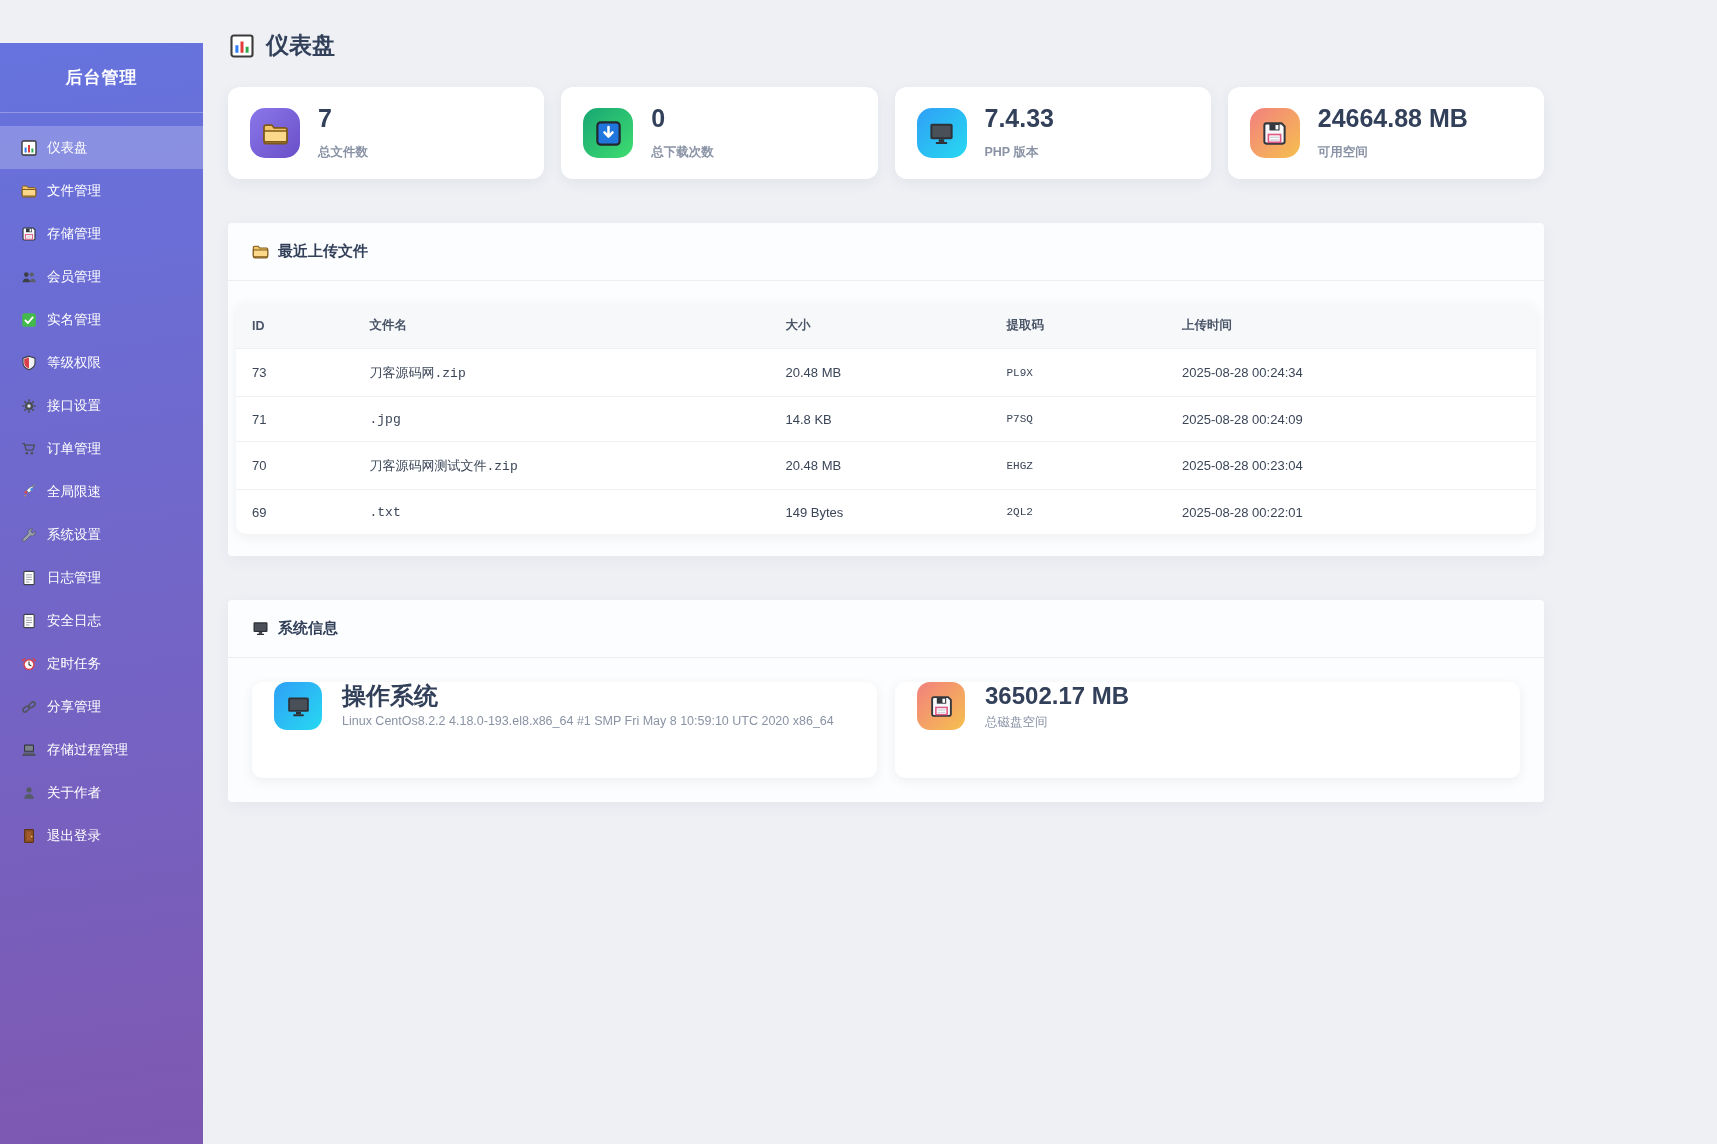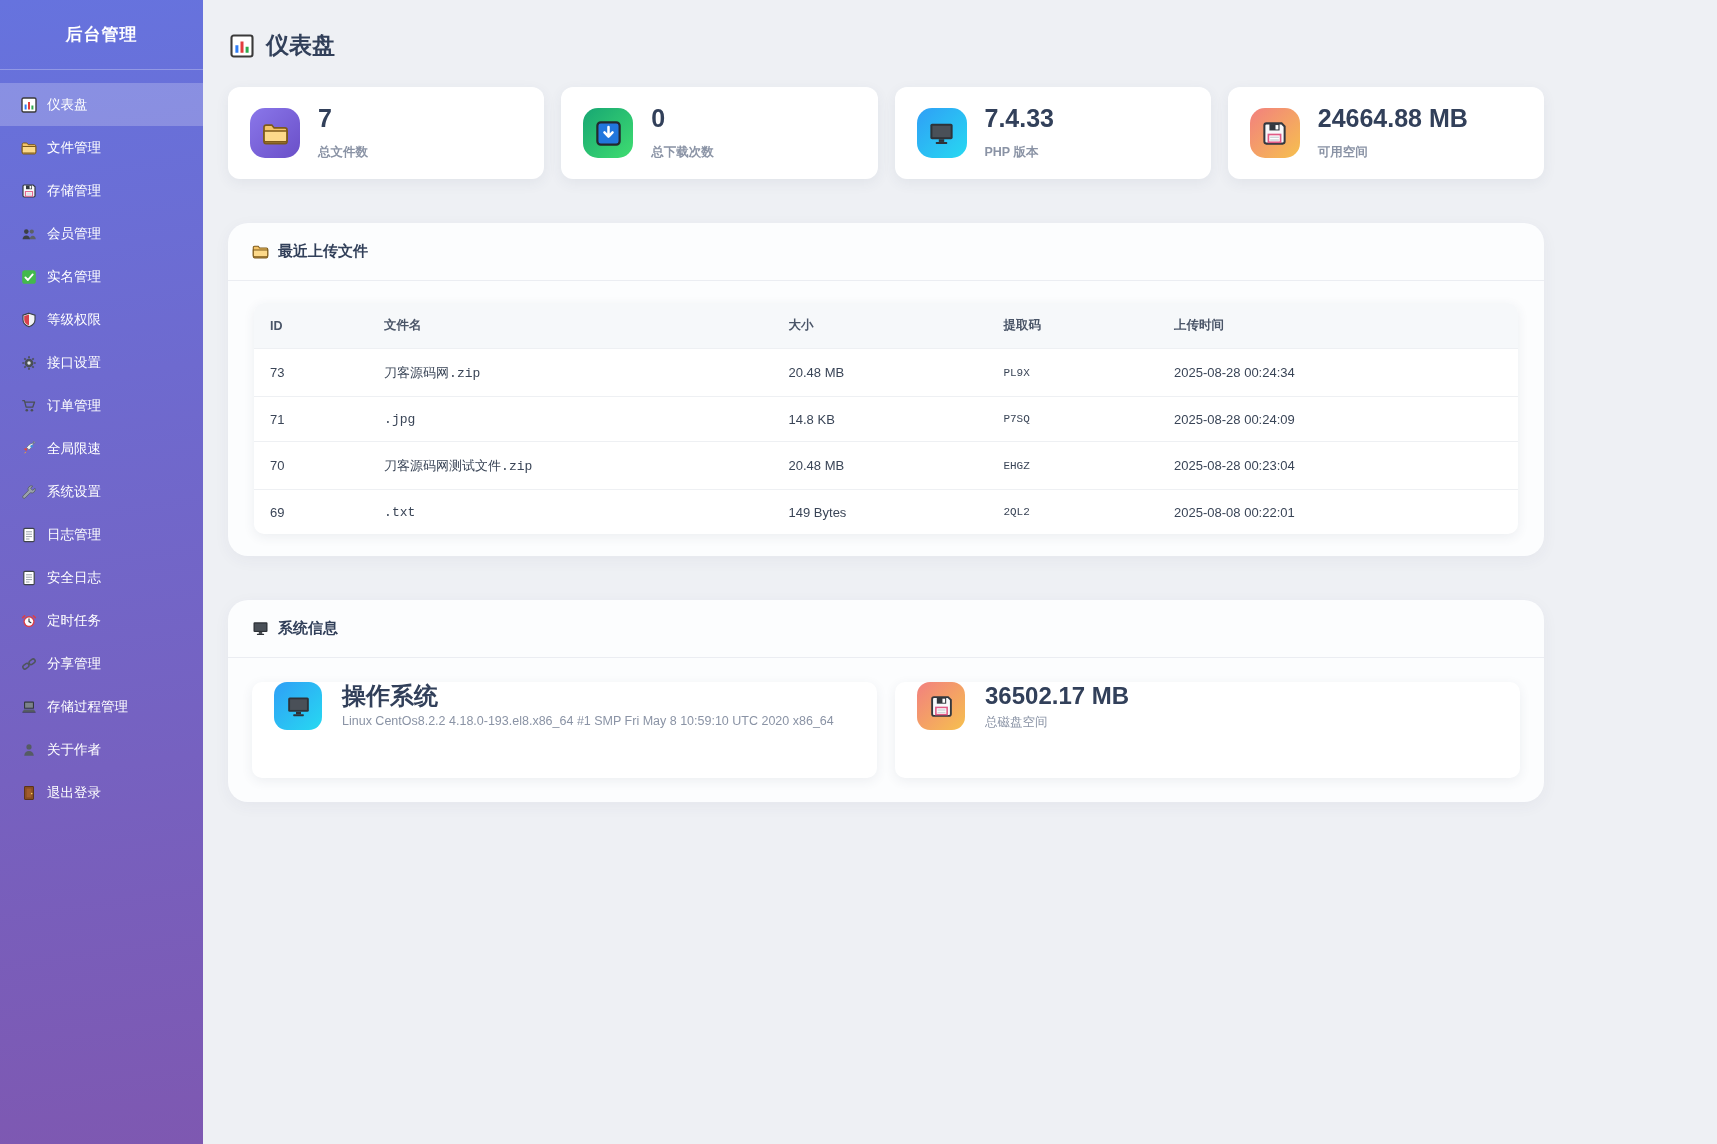--- a/index.html
+++ b/index.html
@@ -1,20 +1,20 @@
 <!DOCTYPE html>
 <html style="--sidebar-top: #6673de; --sidebar-bottom: #7e58b1; --page-bg: #eef0f4; --panel-bg: #fcfdfe; --text-dark: #32405a; --text-muted: #8a93a5; --active-item-bg: rgba(255,255,255,0.22); --table-header-bg: #f6f8fa; --divider: #ebedf2;"><head>
 <meta charset="utf-8">
 <style>
   html,body{margin:0;padding:0;width:1717px;height:1144px;overflow:hidden;
     font-family:"Liberation Sans","DejaVu Sans",sans-serif;background:var(--page-bg,#eef0f4);}
   .app{display:flex;width:1717px;height:1144px;}
 
   
-  .sidebar{flex:0 0 203px;width:203px;background:linear-gradient(172deg,var(--sidebar-top,#6673de) 0%,var(--sidebar-bottom,#7e58b1) 100%);color:#fff;}
+  .sidebar{flex:0 0 203px;width:203px;background:linear-gradient(172deg,var(--sidebar-top,#6673de) 0%,var(--sidebar-bottom,#7e58b1) 100%);color:#fff;margin-top:43px;}
   .sidebar-title{height:69px;display:flex;align-items:center;justify-content:center;
     font-size:17px;font-weight:700;letter-spacing:1px;border-bottom:1px solid rgba(255,255,255,0.28);}
   .menu{padding-top:13px;}
   .menu-item{height:43px;display:flex;align-items:center;gap:10px;padding-left:21px;
     font-size:13.5px;cursor:pointer;white-space:nowrap;}
   .menu-item.active{background:var(--active-item-bg,rgba(255,255,255,0.22));}
   .mi-icon{width:16px;height:16px;display:inline-flex;flex:0 0 16px;}
   .mi-icon svg{width:100%;height:100%;}
 
   
@@ -26,26 +26,26 @@
   .ph-title{margin:0;font-size:23px;font-weight:800;color:var(--text-dark,#32405a);}
 
   .stats-row{display:flex;gap:17px;margin-bottom:28px;}
   .stat-card{flex:1;height:92px;background:#fff;border-radius:12px;
     box-shadow:0 4px 14px rgba(55,65,95,0.07);display:flex;align-items:center;gap:18px;padding-left:22px;}
   .stat-icon{width:50px;height:50px;border-radius:15px;display:flex;align-items:center;justify-content:center;flex:0 0 50px;}
   .stat-icon svg{width:27px;height:27px;}
   .stat-value{font-size:25px;font-weight:800;color:var(--text-dark,#32405a);line-height:1.1;}
   .stat-label{font-size:12.5px;color:var(--text-muted,#8a93a5);margin-top:11px;font-weight:bold;}
 
-  .panel{background:var(--panel-bg,#fcfdfe);border-radius:20px;box-shadow:0 4px 16px rgba(55,65,95,0.05);margin-bottom:18px;margin-top:44px;}
+  .panel{background:var(--panel-bg,#fcfdfe);border-radius:4px;box-shadow:0 4px 16px rgba(55,65,95,0.05);margin-bottom:18px;margin-top:44px;}
   .panel-header{display:flex;align-items:center;gap:9px;padding:19px 24px;
     border-bottom:1px solid var(--divider,#ebedf2);font-size:15px;font-weight:800;color:var(--text-dark,#32405a);}
   .pnl-icon{width:17px;height:17px;display:inline-flex;}
   .pnl-icon svg{width:100%;height:100%;}
-  .panel-body{padding:22px 26px;}
+  .panel-body{padding:22px 8px;}
 
   .table-card{background:#fff;border-radius:10px;box-shadow:0 3px 12px rgba(55,65,95,0.08);overflow:hidden;}
   table{width:100%;border-collapse:collapse;font-size:13px;color:#3a4557;}
   thead th{text-align:left;background:var(--table-header-bg,#f6f8fa);font-size:12.5px;font-weight:700;
     color:#4a5568;padding:14px 10px;}
   th:nth-child(1),td:nth-child(1){width:9.5%;padding-left:16px;}
   th:nth-child(2),td:nth-child(2){width:32%;font-family:Liberation Mono, monospace;}
   th:nth-child(3),td:nth-child(3){width:17%;}
   th:nth-child(4),td:nth-child(4){width:13.5%;}
   th:nth-child(5),td:nth-child(5){width:28%;}
@@ -385,21 +385,21 @@
                     <td>20.48 MB</td>
                     <td class="mono">EHGZ</td>
                     <td>2025-08-28 00:23:04</td>
                   </tr>
 
                   <tr>
                     <td>69</td>
                     <td>.txt</td>
                     <td>149 Bytes</td>
                     <td class="mono">2QL2</td>
-                    <td>2025-08-08 00:22:01</td>
+                    <td>2025-08-28 00:22:01</td>
                   </tr>
 
               </tbody>
             </table>
           </div>
         </div>
       </section>
 
       <section class="panel">
         <div class="panel-header">

